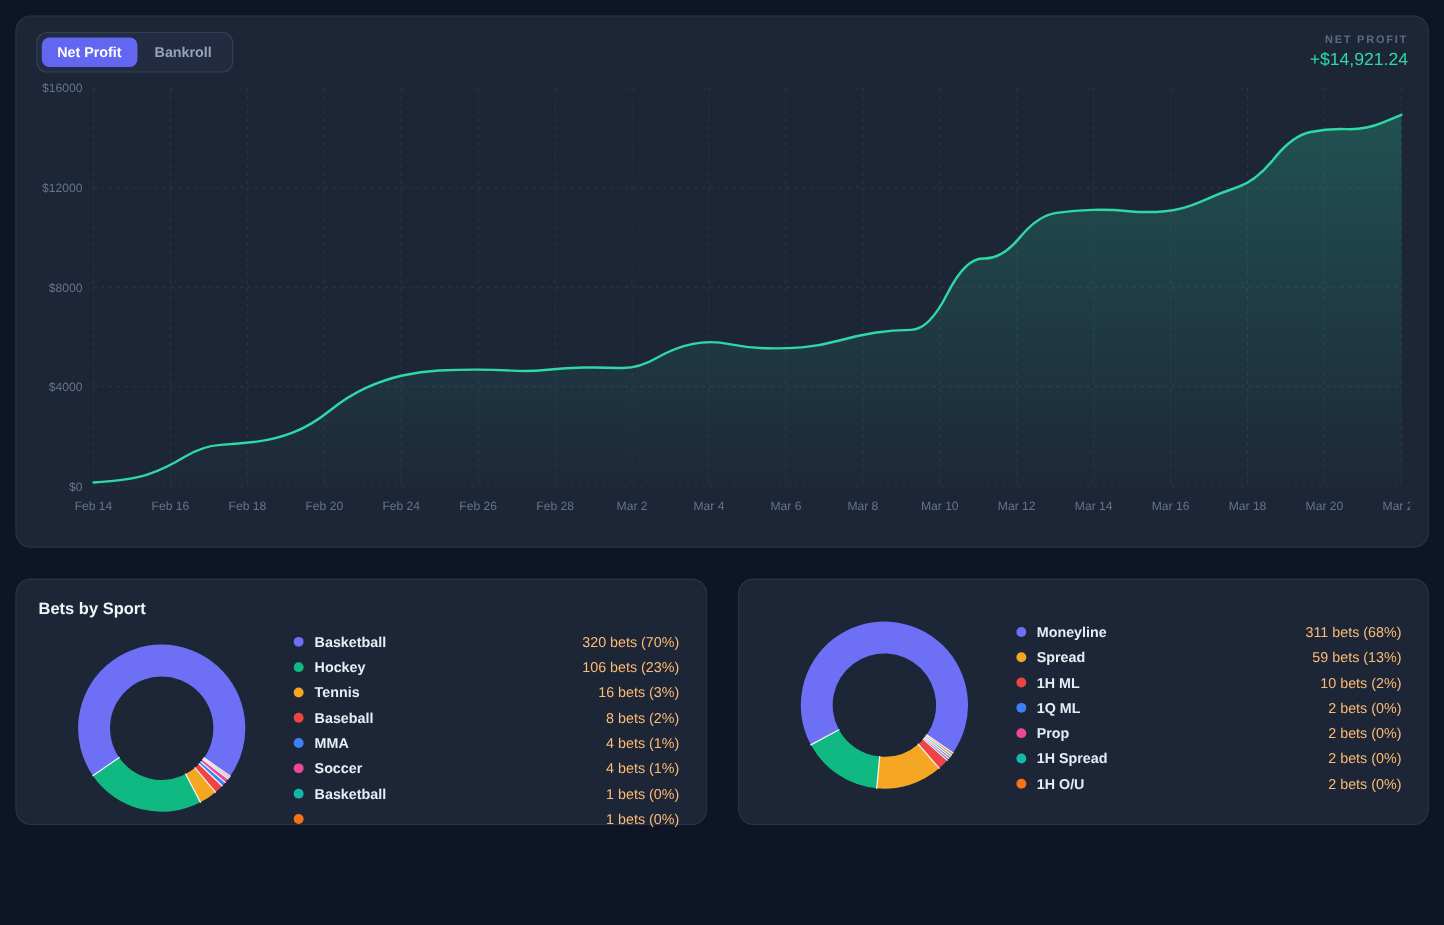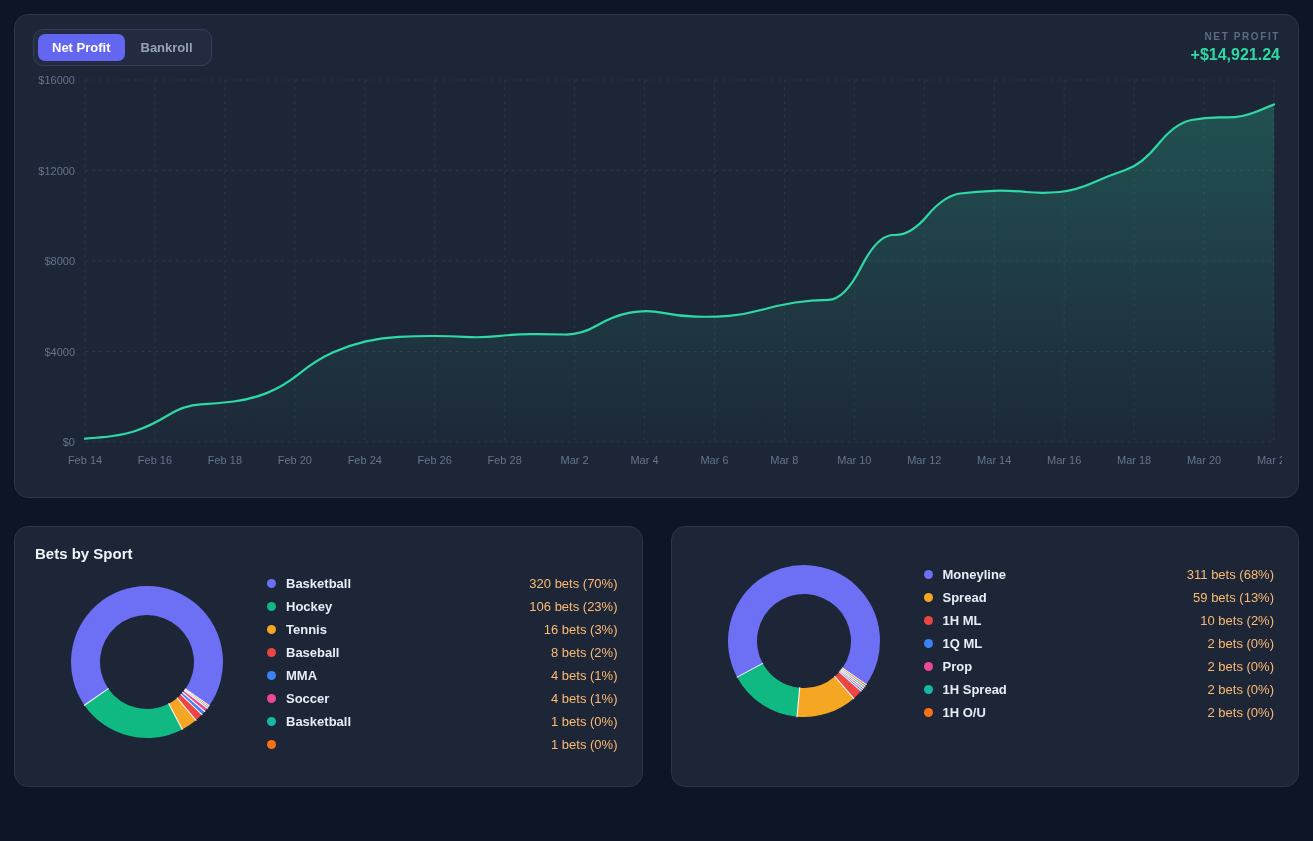--- a/index.html
+++ b/index.html
@@ -34,23 +34,23 @@
   }
   .tab {
     border: none; background: transparent;
     color: #94a3b8; font-family: inherit;
     font-size: 13px; font-weight: 700;
     padding: 6px 14px; border-radius: 7px; cursor: pointer;
   }
   .tab.active { background: #6366f1; color: #ffffff; }
   .stat { text-align: right; padding-top: 2px; }
   .stat-label { color: #5b6b84; font-size: 10px; font-weight: 700; letter-spacing: 1.6px; }
-  .stat-value { color: #2ed9a5; font-size: 16px; font-weight: 700; margin-top: 4px; }
+  .stat-value { color: #2ed9a5; font-size: 16px; font-weight: 400; margin-top: 4px; }
   .row { display: flex; gap: 28px; }
-  .pie-card { flex: 1; height: 261px; padding: 18px 20px; }
+  .pie-card { flex: 1; height: 224px; padding: 18px 20px; }
   .pie-card h2 { margin: 0; color: #f1f5f9; font-size: 15px; font-weight: 700; }
   .pie-wrap { display: flex; align-items: center; padding: 12px 4px 0 28px; }
   .legend { flex: 1; margin-left: 36px; display: flex; flex-direction: column; gap: 4px; }
   .lrow { display: flex; align-items: center; font-size: 13px; line-height: 19px; }
   .dot { width: 9px; height: 9px; border-radius: 50%; margin-right: 10px; flex: none; }
   .llabel { color: #e8edf5; font-weight: 700; }
   .lvalue { margin-left: auto; color: #fdba74; }
   svg text { font-family: "Liberation Sans", sans-serif; }
 </style>
 </head>

